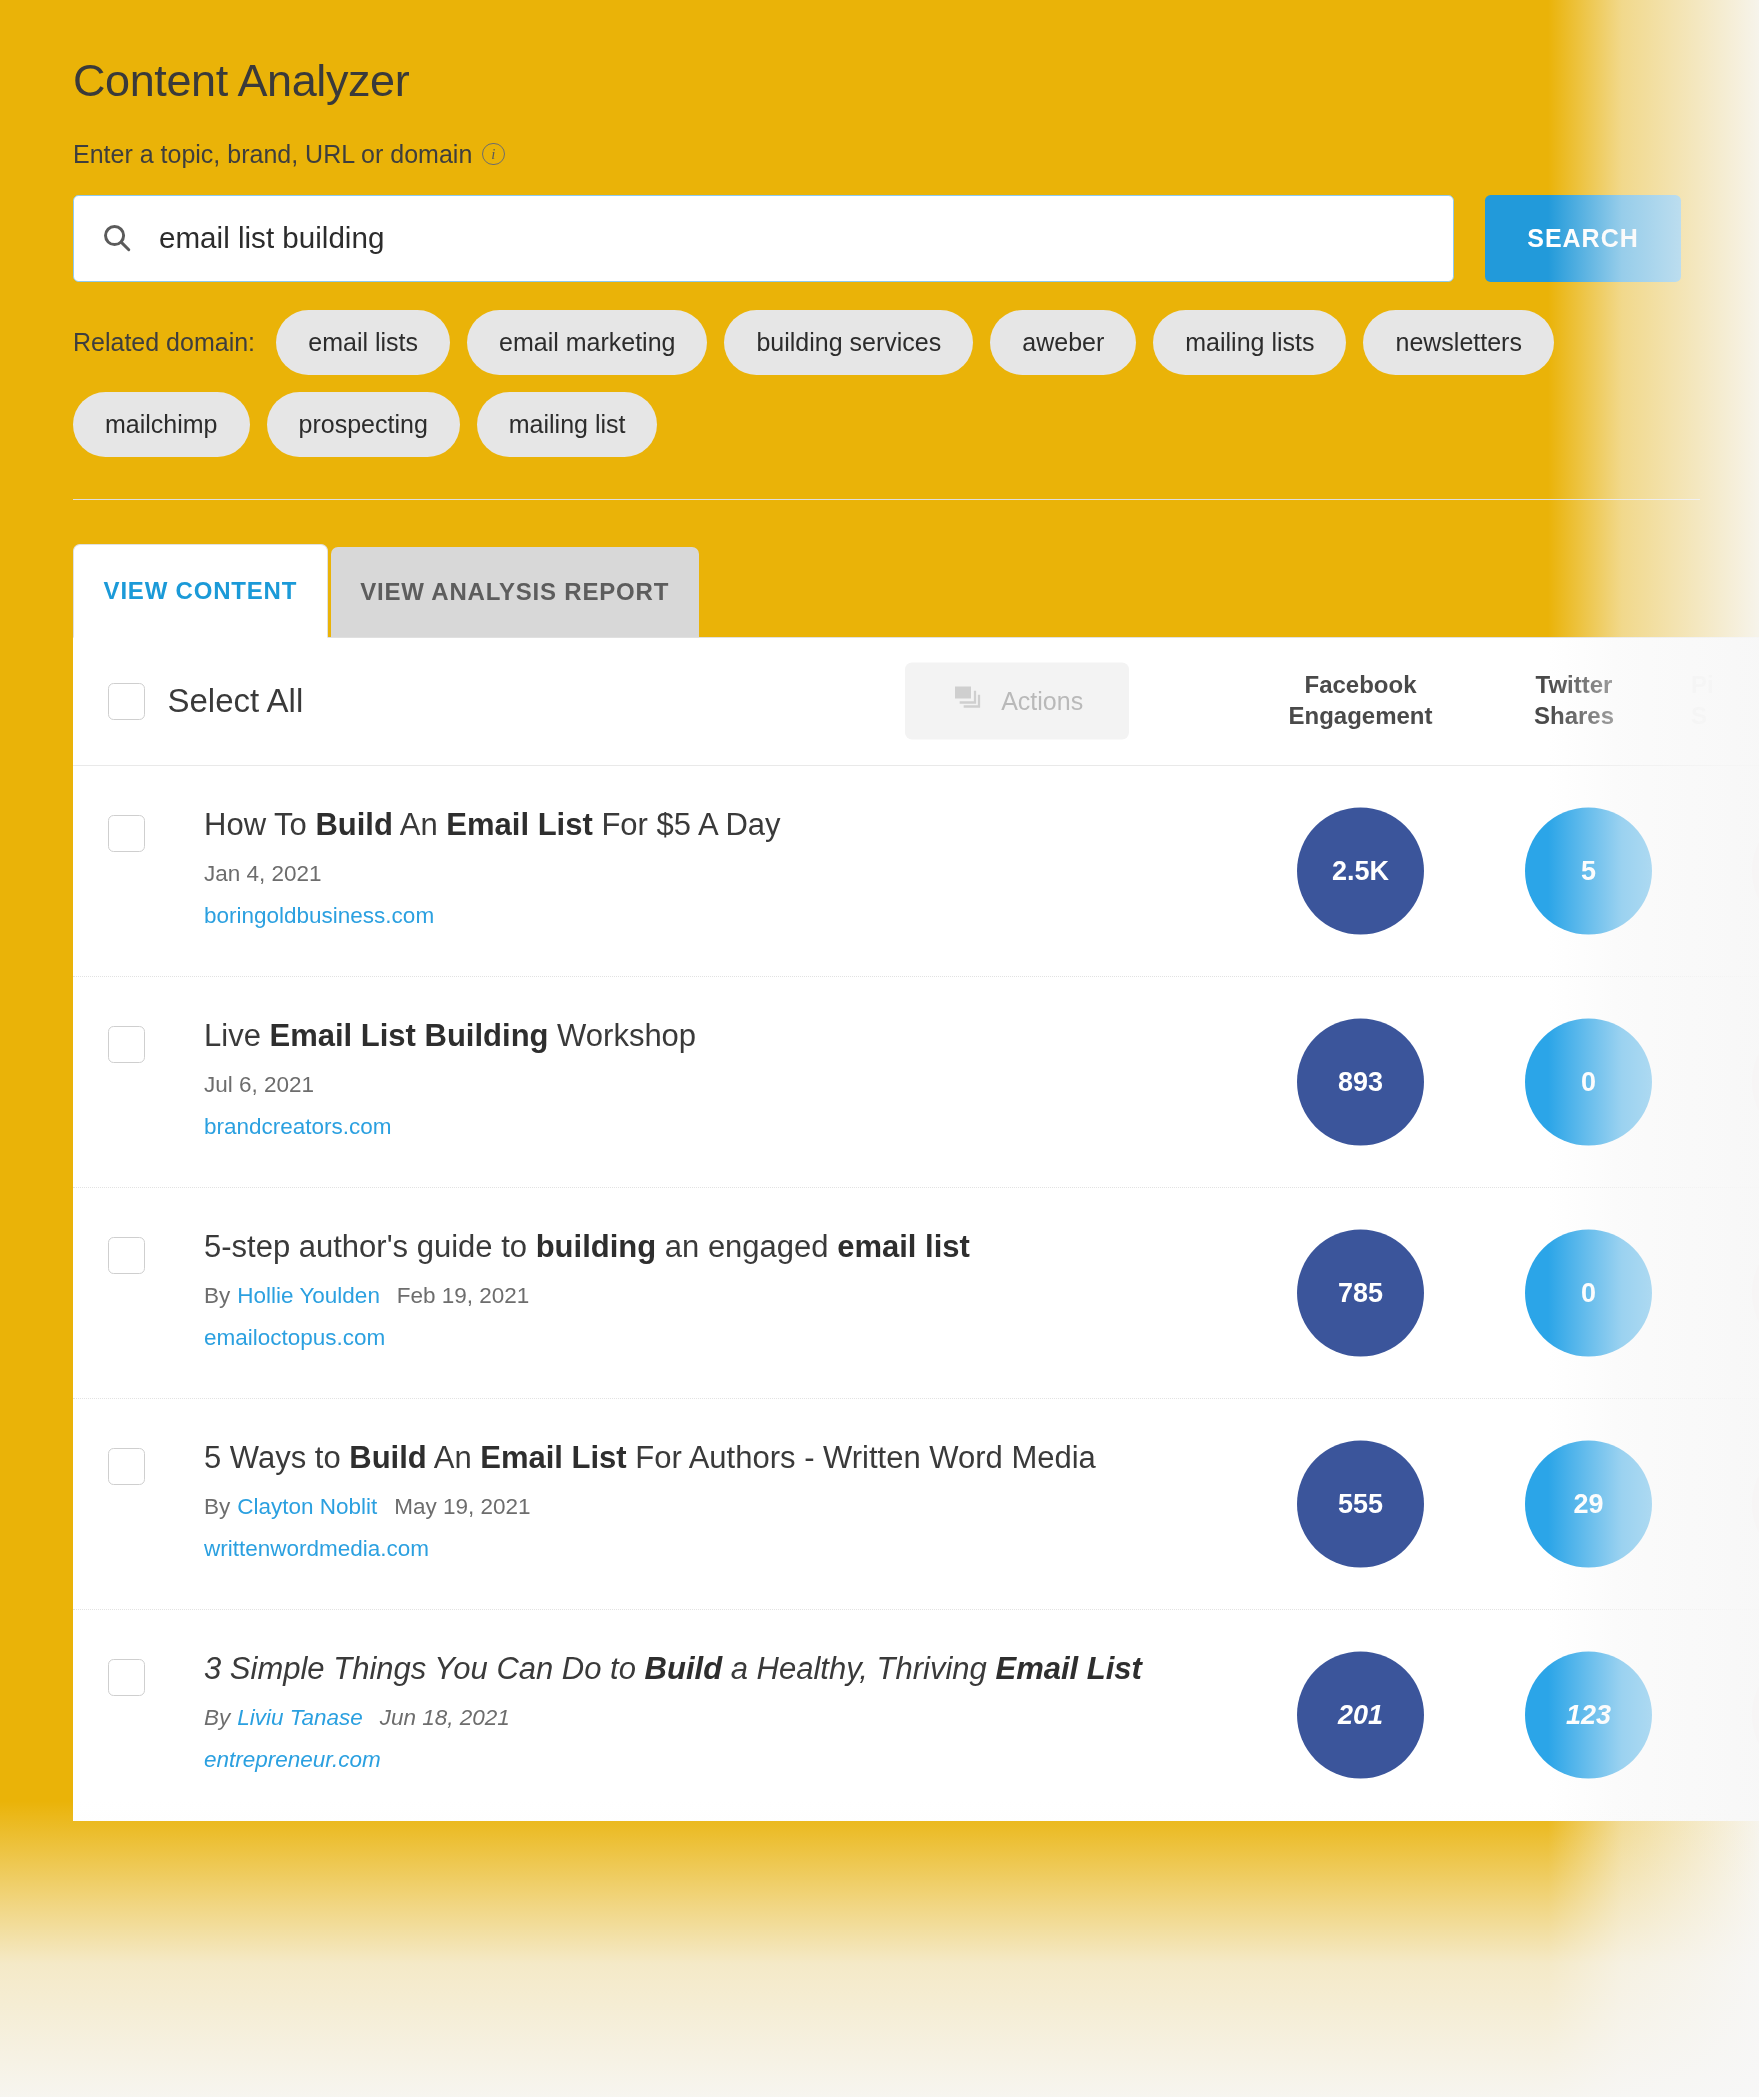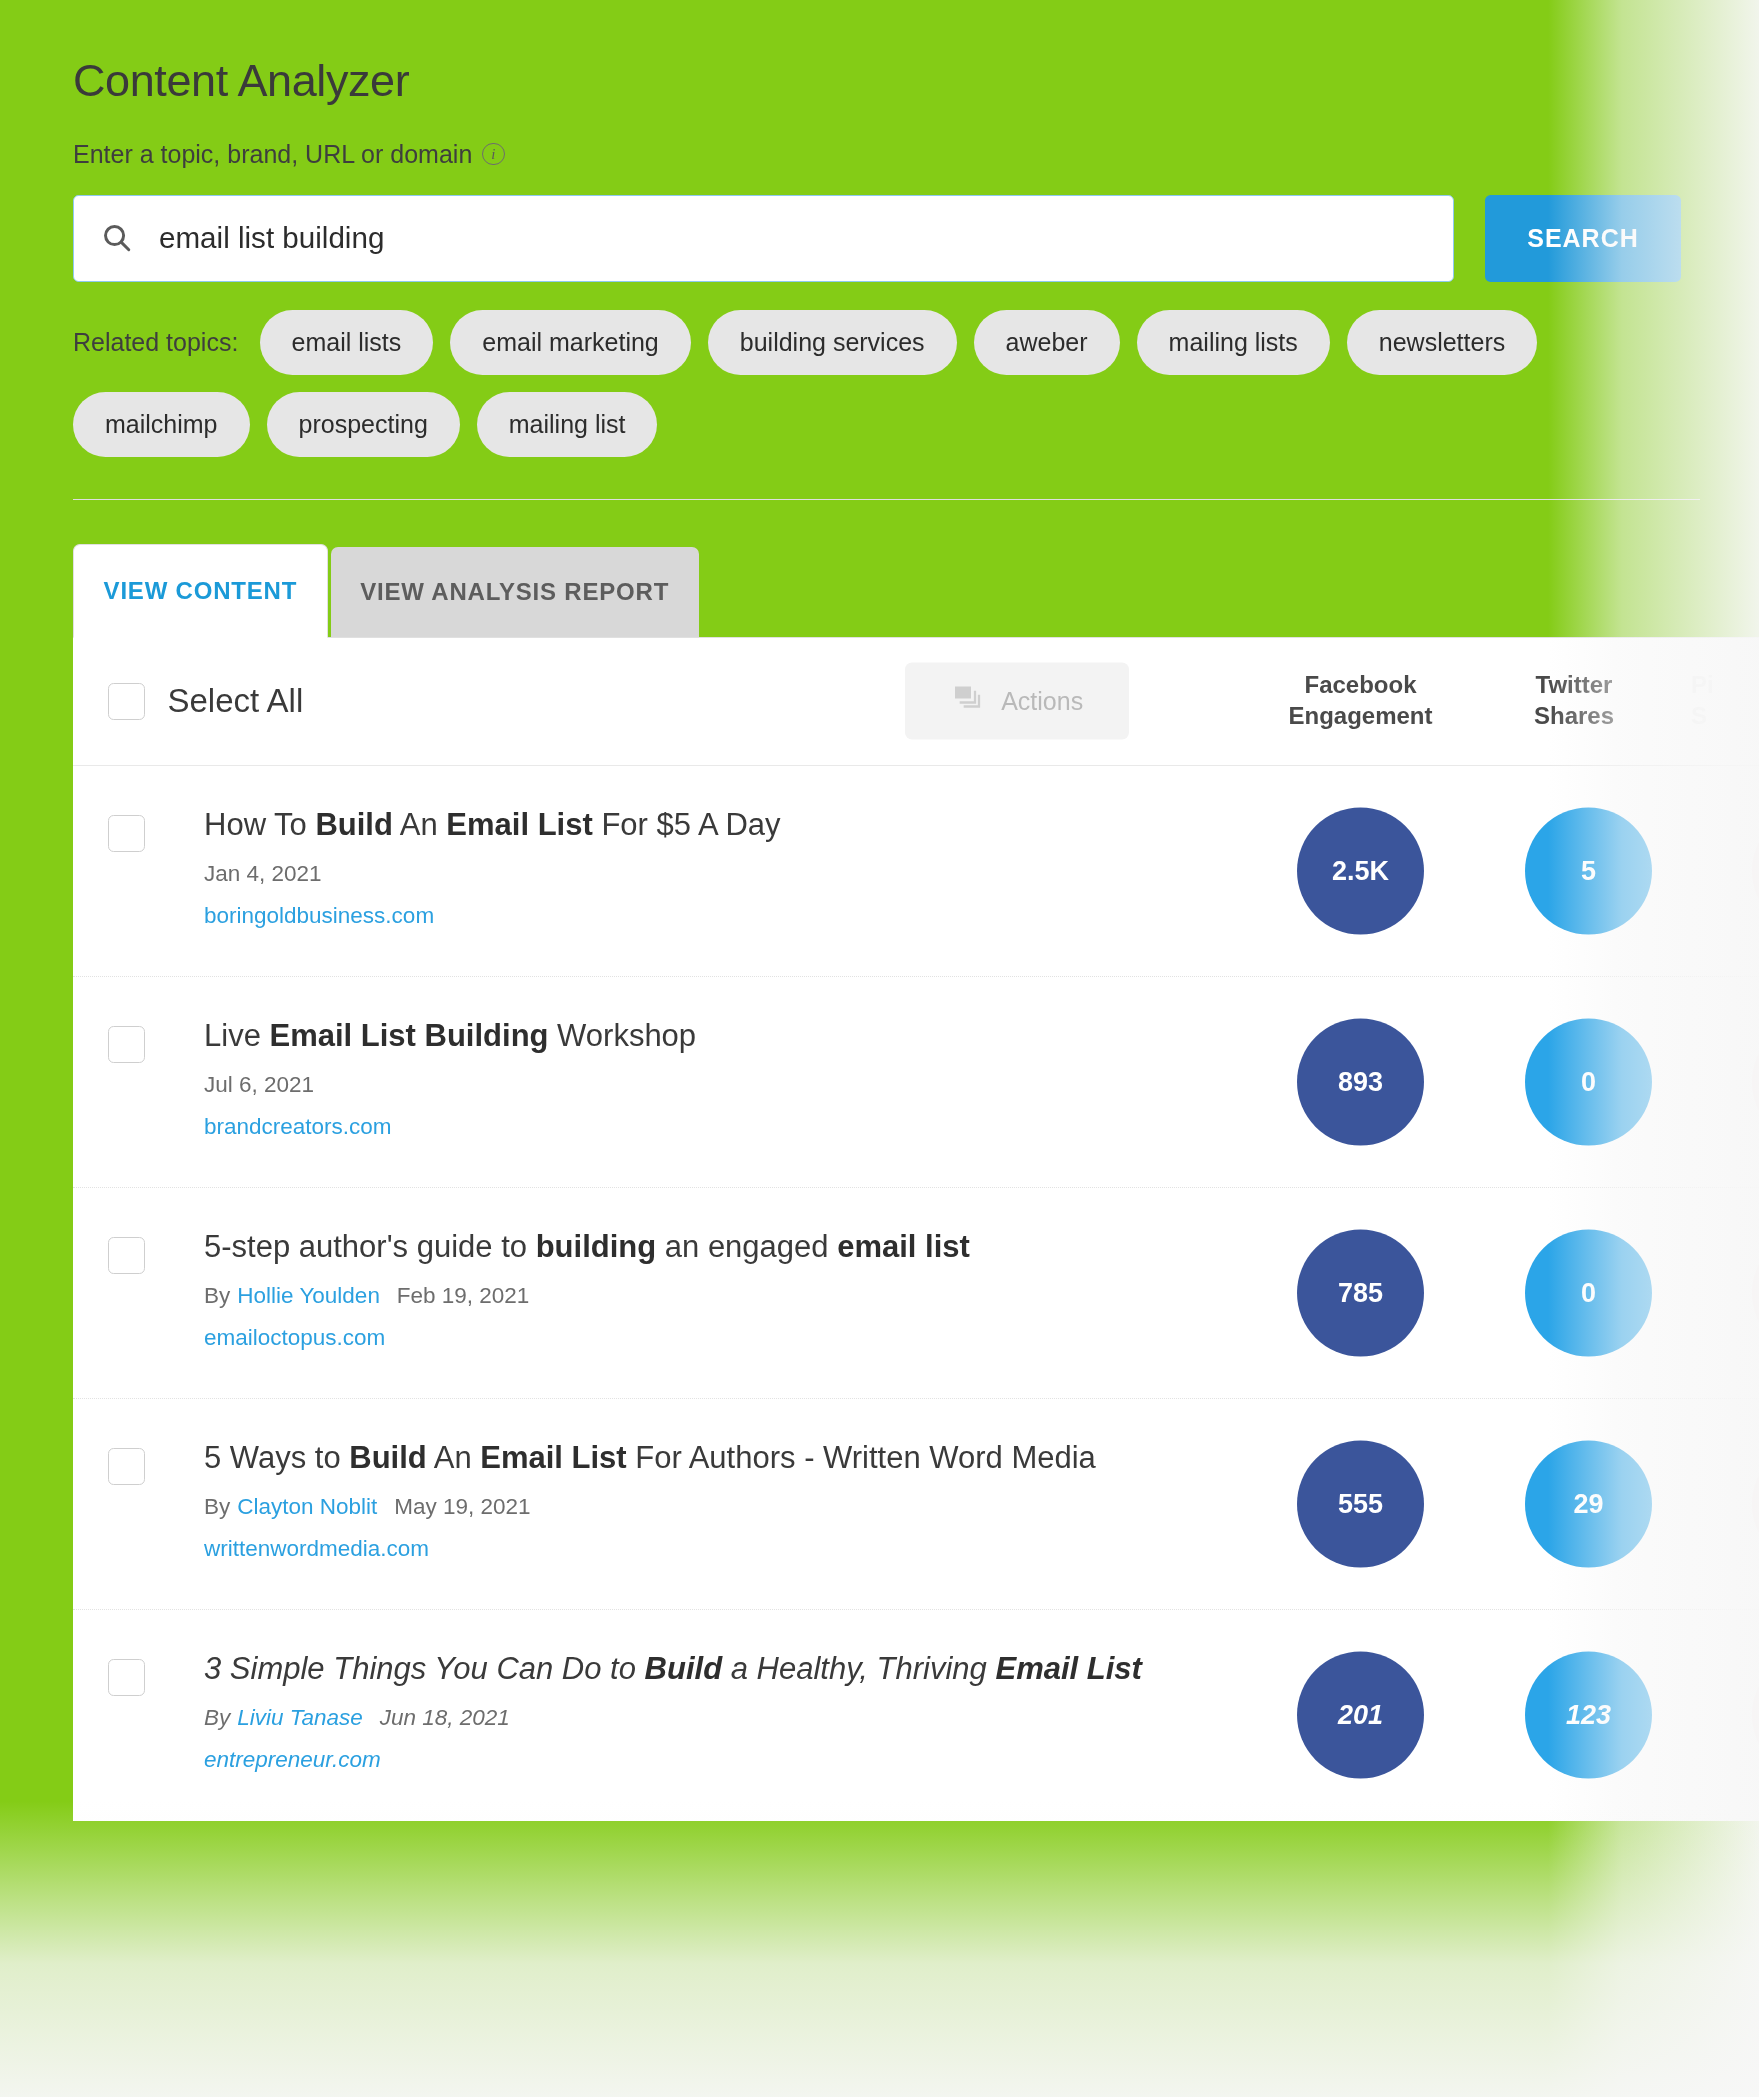--- a/index.html
+++ b/index.html
@@ -8,21 +8,21 @@
     height: 2097px;
     background: #f7f7f7;
     font-family: "Liberation Sans", sans-serif;
     overflow: hidden;
   }
 
   .page {
     position: relative;
     width: 1759px;
     height: 2097px;
-    background: #84cc16;
+    background: #eab308;
   }
 
   
   .header { padding: 56px 0 0 73px; }
 
   .page-title {
     font-size: 45px;
     font-weight: 400;
     color: #3a3a3a;
     letter-spacing: -0.4px;
@@ -322,21 +322,21 @@
             <circle cx="10.5" cy="10.5" r="7"></circle>
             <line x1="15.8" y1="15.8" x2="21.5" y2="21.5"></line>
           </svg>
         </span>
         <span class="search-value" placeholder="Enter a topic, brand, URL or domain">email list building</span>
       </div>
       <button class="search-button">SEARCH</button>
     </div>
 
     <div class="related">
-      <span class="related-label">Related topics:</span>
+      <span class="related-label">Related domain:</span>
       <span class="chip">email lists</span>
       <span class="chip">email marketing</span>
       <span class="chip">building services</span>
       <span class="chip">aweber</span>
       <span class="chip">mailing lists</span>
       <span class="chip">newsletters</span>
       <span class="chip">mailchimp</span>
       <span class="chip">prospecting</span>
       <span class="chip">mailing list</span>
     </div>

